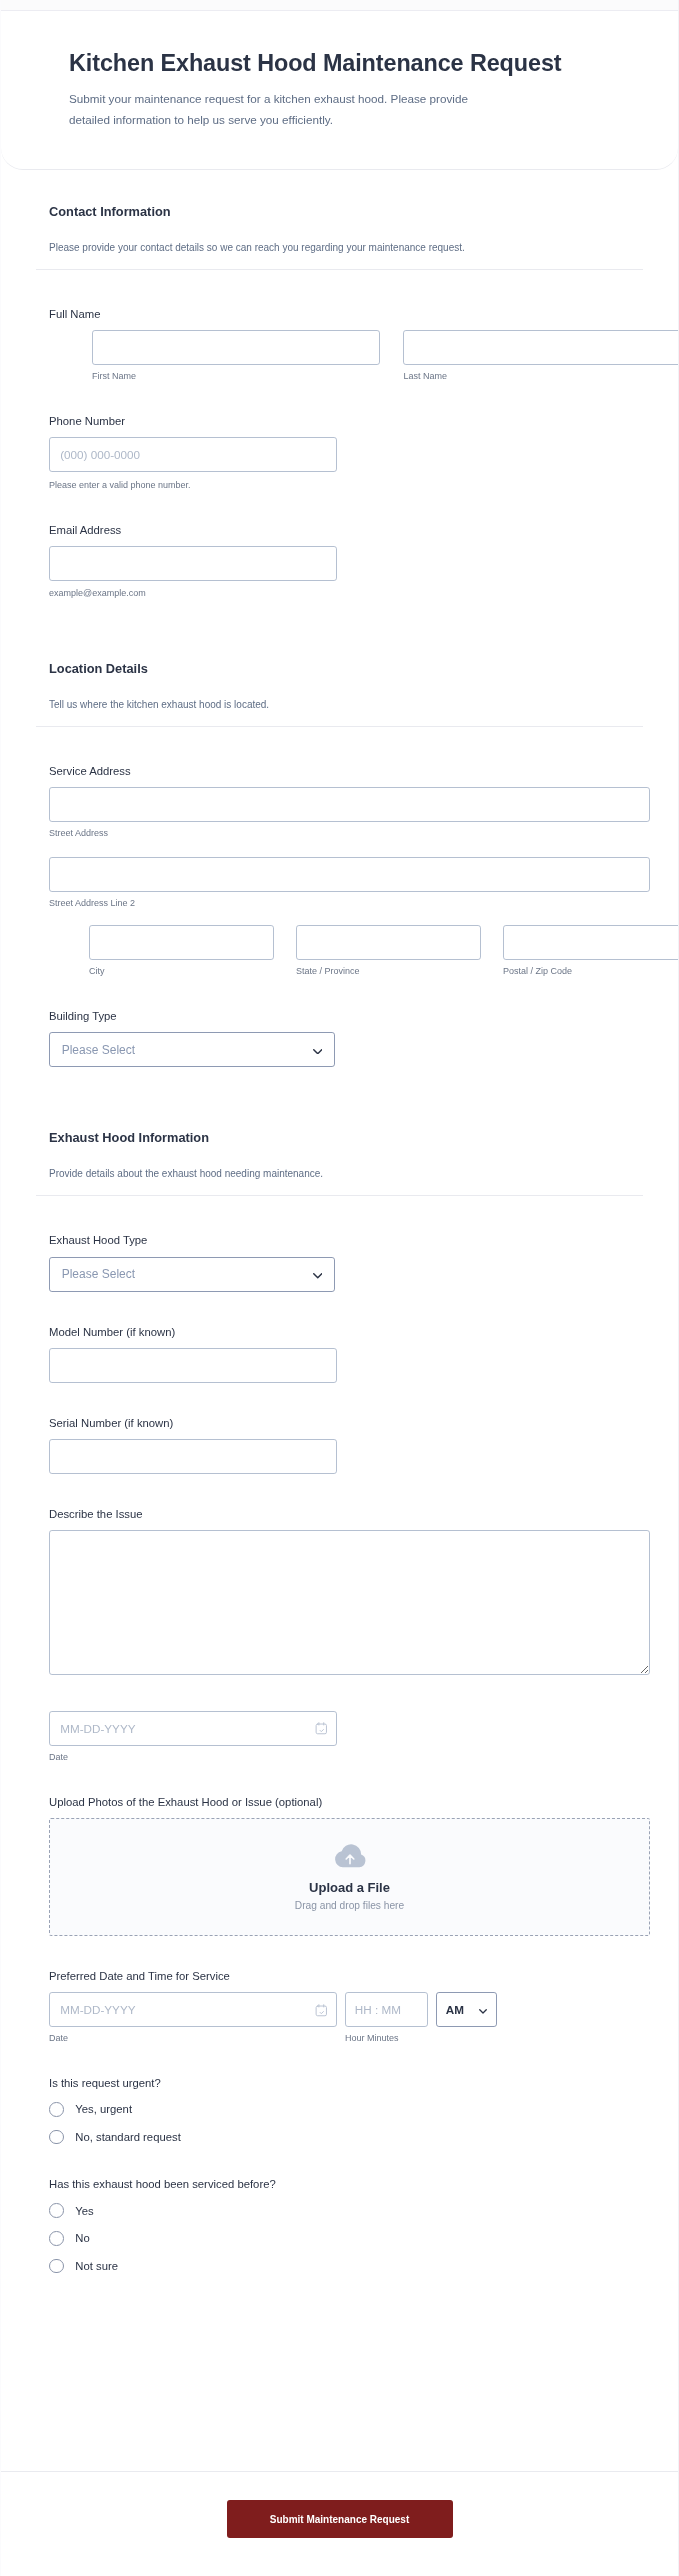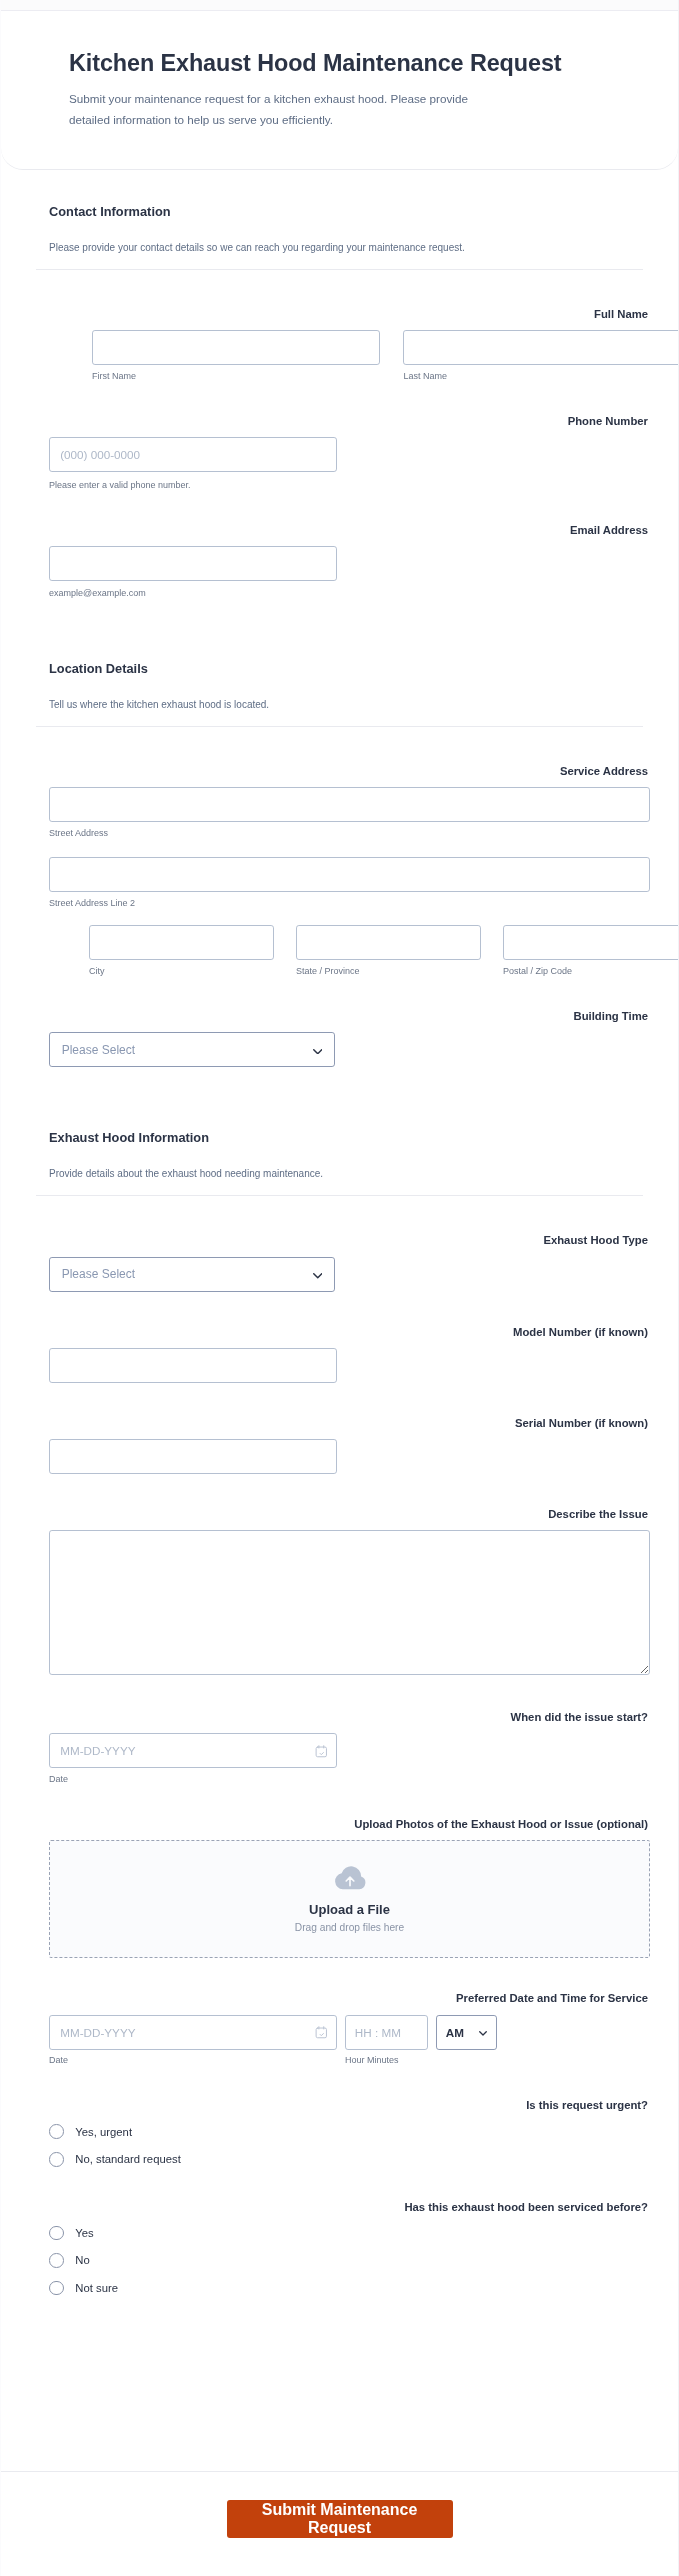--- a/index.html
+++ b/index.html
@@ -24,21 +24,21 @@
 
   
   .section-head { padding:34px 48px 0 48px; }
   .section-title { font-size:12.8px; font-weight:700; color:#2b3345; }
   .section-desc { margin-top:23px; font-size:10px; color:#5e6d85; }
   .section-divider { border-top:0.7px solid #e9eaef; margin:16px 35px 0 35px; }
 
   
   .fields { padding:38px 30px 29px 48px; }
   .question { margin-bottom:34px; }
-  .q-label { font-size:11.3px; font-weight:700; color:#2b3345; margin-bottom:10.2px;text-align:right; }
+  .q-label { font-size:11.3px; font-weight:400; color:#2b3345; margin-bottom:10.2px; }
   .sublabel { font-size:9px; color:#6b7587; margin-top:5.8px; }
   .hint { font-size:9px; color:#6b7587; margin-top:7.3px; }
 
   input.ctl, textarea.ctl {
     box-sizing:border-box; border:0.7px solid #b5c0d1; border-radius:2.9px;
     background:#fff; font-family:"Liberation Sans", sans-serif;
     font-size:11.7px; color:#2b3345; padding:0 10.2px; outline:none;
   }
   input.ctl { height:35px; width:288px; }
   input.ctl::placeholder, textarea.ctl::placeholder { color:#aeb8c8; }
@@ -84,22 +84,22 @@
     background:#fff; flex:0 0 auto; box-sizing:border-box;
   }
   .radio-label { font-size:11.3px; color:#2b3345; }
 
   
   .form-footer { margin-top:auto; }
   .footer-divider { border-top:0.7px solid #e9eaef; }
   .submit-wrap { padding:28px 0 38px 0; display:flex; justify-content:center; }
   .submit-btn {
     width:226px; height:38px; border:none; border-radius:2.9px;
-    background:#c2410c; color:#ffffff; font-family:"Liberation Sans", sans-serif;
-    font-size:16px; font-weight:600; cursor:pointer;
+    background:#7f1d1d; color:#ffffff; font-family:"Liberation Sans", sans-serif;
+    font-size:10px; font-weight:600; cursor:pointer;
   }
 </style>
 </head>
 <body>
 
 <div class="page">
   <div class="card-top"></div>
 
   <div class="form-header">
     <h1 class="form-title">Kitchen Exhaust Hood Maintenance Request</h1>
@@ -165,21 +165,21 @@
           <div class="sublabel">State / Province</div>
         </div>
         <div class="dt-col">
           <input class="ctl" type="text" style="">
           <div class="sublabel">Postal / Zip Code</div>
         </div>
       </div>
     </div>
 
     <div class="question" style="margin-bottom:0;">
-      <div class="q-label">Building Time</div>
+      <div class="q-label">Building Type</div>
       <div class="select">
         <span class="sel-text">Please Select</span>
         <span>
           <svg width="9.5" height="5.8" viewBox="0 0 13 8">
               <path d="M1 1l5.5 5.5L12 1" stroke="#2b3345" stroke-width="2" fill="none" stroke-linecap="round" stroke-linejoin="round"></path>
             </svg>
         </span>
       </div>
     </div>
   </div>
@@ -212,21 +212,20 @@
       <div class="q-label">Serial Number (if known)</div>
       <input class="ctl" type="text" style="">
     </div>
 
     <div class="question">
       <div class="q-label">Describe the Issue</div>
       <textarea class="ctl" style=""></textarea>
     </div>
 
     <div class="question">
-      <div class="q-label">When did the issue start?</div>
       <div class="date-wrap">
         <input class="ctl" type="text" placeholder="MM-DD-YYYY" style="">
         <span class="cal-icon">
           <svg width="14.6" height="14.6" viewBox="0 0 24 24" fill="none" stroke="#b9c2d2" stroke-width="1.6" stroke-linecap="round" stroke-linejoin="round">
             <rect x="3.5" y="5" width="17" height="16" rx="2.5"></rect>
             <line x1="8" y1="2.8" x2="8" y2="6.5"></line>
             <line x1="16" y1="2.8" x2="16" y2="6.5"></line>
             <path d="M10 15.5l2 2 3.5-3.5"></path>
           </svg>
         </span>

